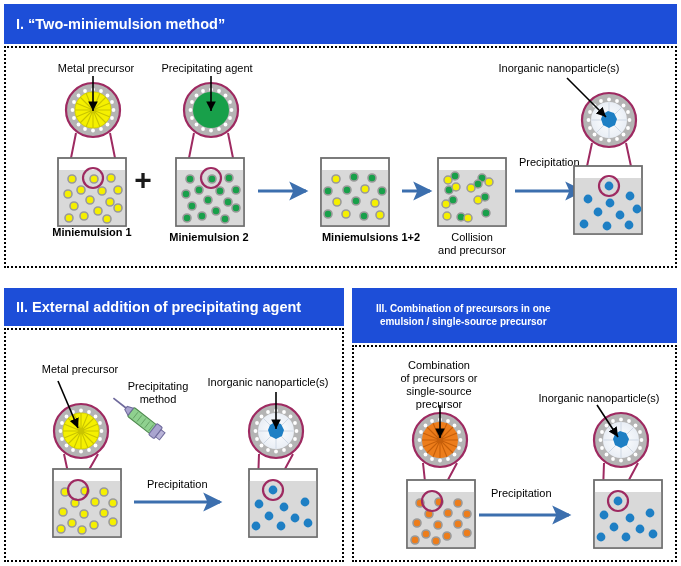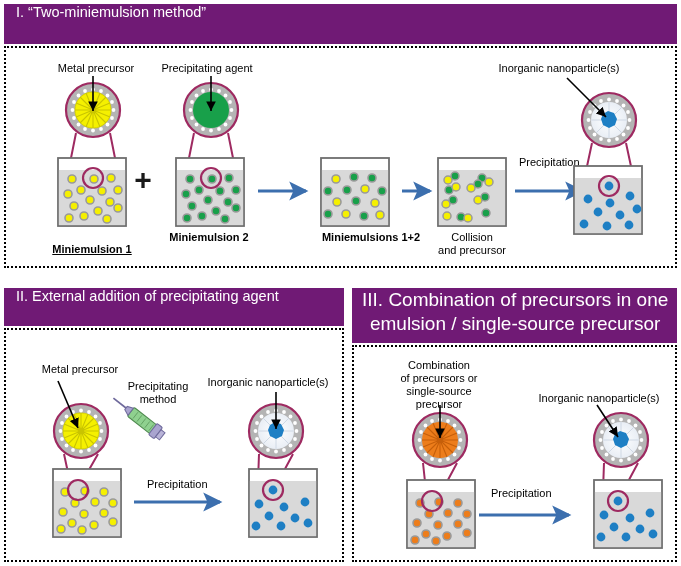--- a/index.html
+++ b/index.html
@@ -1,23 +1,23 @@
 <!DOCTYPE html>
 <html><head>
 <meta charset="utf-8">
 <style>
   html,body{margin:0;padding:0;background:#ffffff;}
   body{width:681px;height:566px;position:relative;
        font-family:"Liberation Sans",sans-serif;color:#000;overflow:hidden;}
 
   .panel{position:absolute;border:2px dotted #000;box-sizing:border-box;background:#fff;}
-  .hdr{position:absolute;background:#701a75;color:#fff;font-weight:normal;
-       display:flex;align-items:flex-start;box-sizing:border-box;}
+  .hdr{position:absolute;background:#1d4ed8;color:#fff;font-weight:bold;
+       display:flex;align-items:center;box-sizing:border-box;}
   .hdr.one-line{padding-left:12px;font-size:14.5px;}
-  .hdr.two-line{padding-left:10px;font-size:19px;line-height:1.25;}
+  .hdr.two-line{padding-left:24px;font-size:10px;line-height:1.25;}
 
   .stage{position:absolute;left:0;top:0;width:100%;height:100%;}
   .lbl{position:absolute;font-size:11px;line-height:1.18;white-space:pre;color:#000;}
   .lbl.c{text-align:right;transform:translateX(-50%);}
   .lbl.b{font-weight:bold;}
   svg{position:absolute;left:0;top:0;overflow:visible;}
   .plus{position:absolute;font-size:30px;font-weight:bold;line-height:1;
         transform:translate(-50%,-50%);color:#1a1a1a;}
 </style>
 </head>
@@ -27,21 +27,21 @@
   <span>I. “Two-miniemulsion method”</span>
 </div>
 
 <div class="panel" style="left:4px;top:46px;width:673px;height:222px;">
   <div class="stage">
 
     <div class="lbl c" style="left:90px;top:14px;">Metal precursor</div>
     <div class="lbl c" style="left:201px;top:14px;">Precipitating agent</div>
     <div class="lbl c" style="left:553px;top:14px;">Inorganic nanoparticle(s)</div>
 
-    <div class="lbl c b" style="left:86px;top:195px;text-decoration:underline;">Miniemulsion 1</div>
+    <div class="lbl c b" style="left:86px;top:178px;">Miniemulsion 1</div>
     <div class="lbl c b" style="left:203px;top:183px;">Miniemulsion 2</div>
     <div class="lbl c b" style="left:349px;top:183px;margin-left:16px;">Miniemulsions 1+2</div>
     <div class="lbl c" style="left:466px;top:183px;text-align:center;">Collision
 and precursor</div>
 
     <div class="lbl" style="left:513px;top:108px;">Precipitation</div>
 
     <div class="plus" style="left:137px;top:132px;">+</div>
 
     <svg width="673" height="222" viewBox="0 0 673 222">

